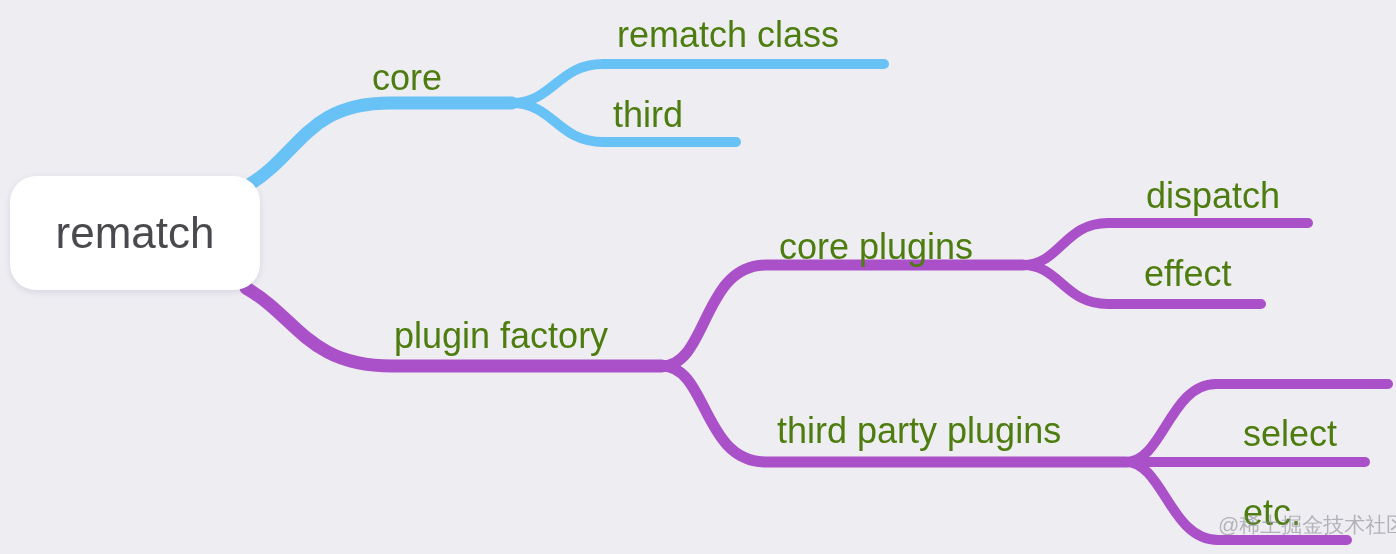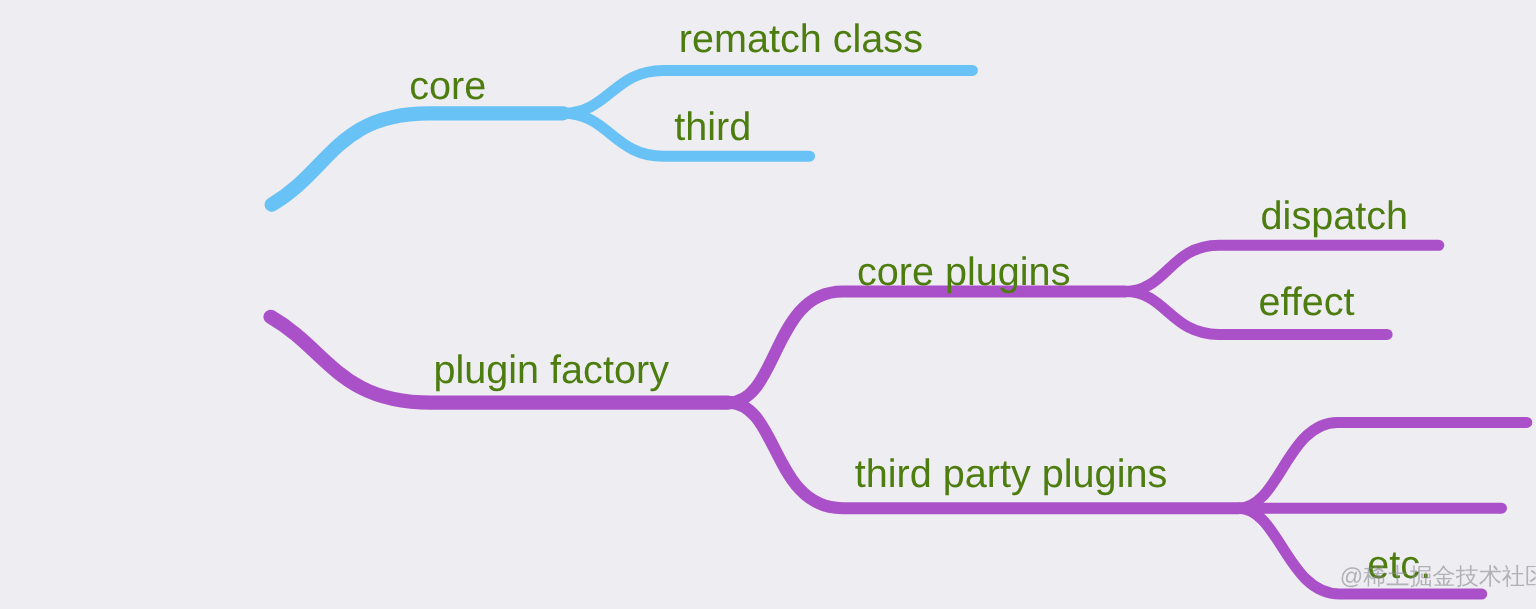--- a/index.html
+++ b/index.html
@@ -85,27 +85,31 @@
     <path d="M 246 288 C 298 318 308 366 392 366 H 662" stroke-width="13" stroke-linecap="round" fill="none" stroke="#AA50C8"></path>
     <path d="M 662 366 C 708 366 702 265 766 265 H 1023" stroke-width="11" stroke-linecap="round" fill="none" stroke="#AA50C8"></path>
     <path d="M 1023 265 C 1060 265 1064 223 1108 223 H 1308" stroke-width="10" stroke-linecap="round" fill="none" stroke="#AA50C8"></path>
     <path d="M 1023 265 C 1060 265 1064 304 1108 304 H 1261" stroke-width="10" stroke-linecap="round" fill="none" stroke="#AA50C8"></path>
     <path d="M 662 366 C 708 366 702 462 766 462 H 1126" stroke-width="11" stroke-linecap="round" fill="none" stroke="#AA50C8"></path>
     <path d="M 1126 462 C 1163 462 1170 384 1216 384 H 1388" stroke-width="10" stroke-linecap="round" fill="none" stroke="#AA50C8"></path>
     <path d="M 1126 462 H 1365" stroke-width="10" stroke-linecap="round" fill="none" stroke="#AA50C8"></path>
     <path d="M 1126 462 C 1163 462 1170 540 1218 540 H 1347" stroke-width="10" stroke-linecap="round" fill="none" stroke="#AA50C8"></path>
   </svg>
 
+  <div class="root-node">
+    <span class="root-label">rematch</span>
+  </div>
 
   <div class="lbl lbl-core">core</div>
   <div class="lbl lbl-rematch-class">rematch class</div>
   <div class="lbl lbl-redux">third</div>
 
   <div class="lbl lbl-plugin-factory">plugin factory</div>
   <div class="lbl lbl-core-plugins">core plugins</div>
   <div class="lbl lbl-dispatch">dispatch</div>
   <div class="lbl lbl-effect">effect</div>
   <div class="lbl lbl-third-party-plugins">third party plugins</div>
+  <div class="lbl lbl-select">select</div>
   <div class="lbl lbl-etc">etc.</div>
 
   <div class="watermark">@稀土掘金技术社区</div>
 
 </div>
 
 </body></html>

